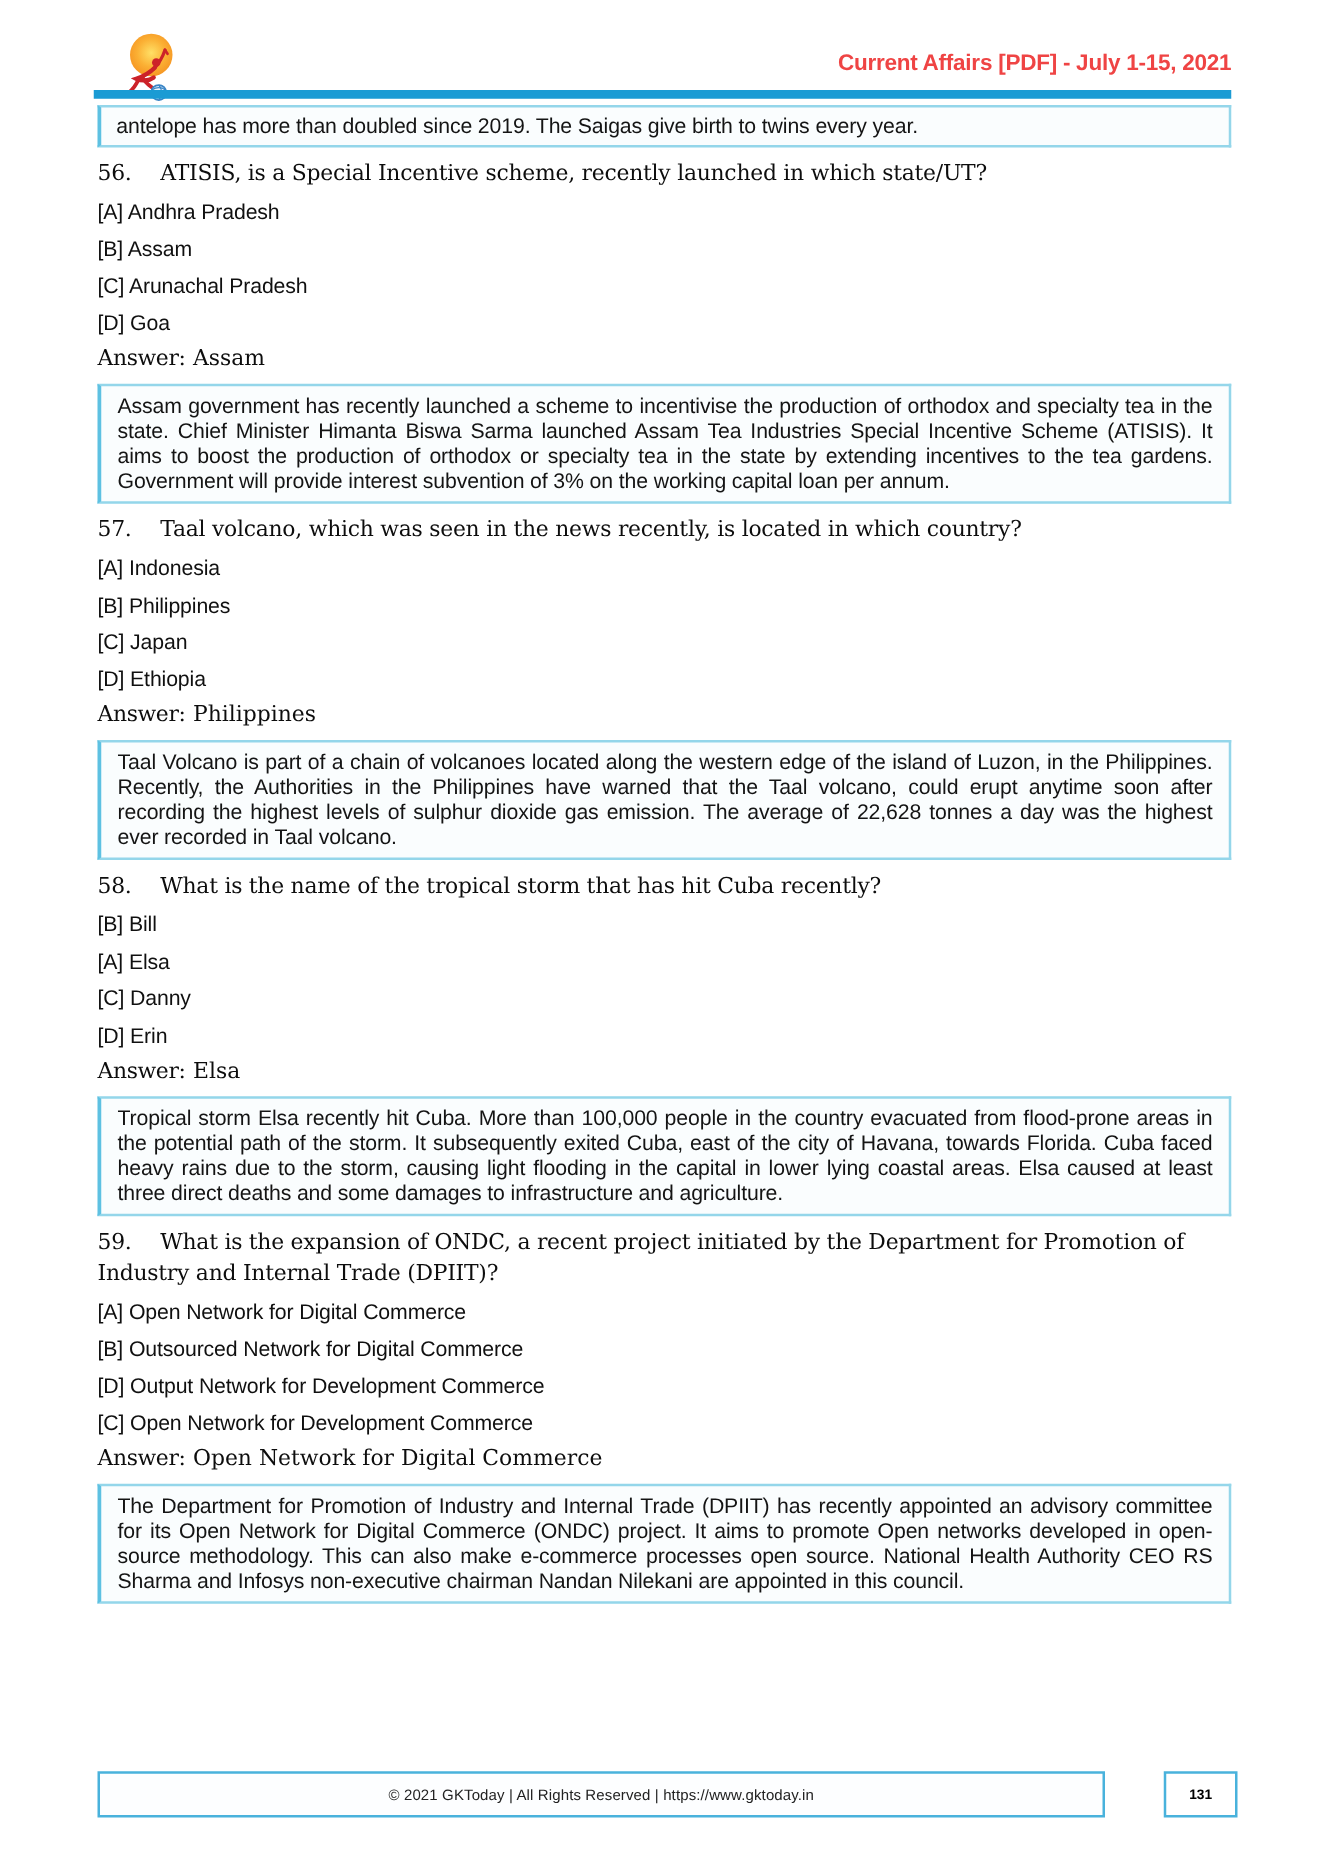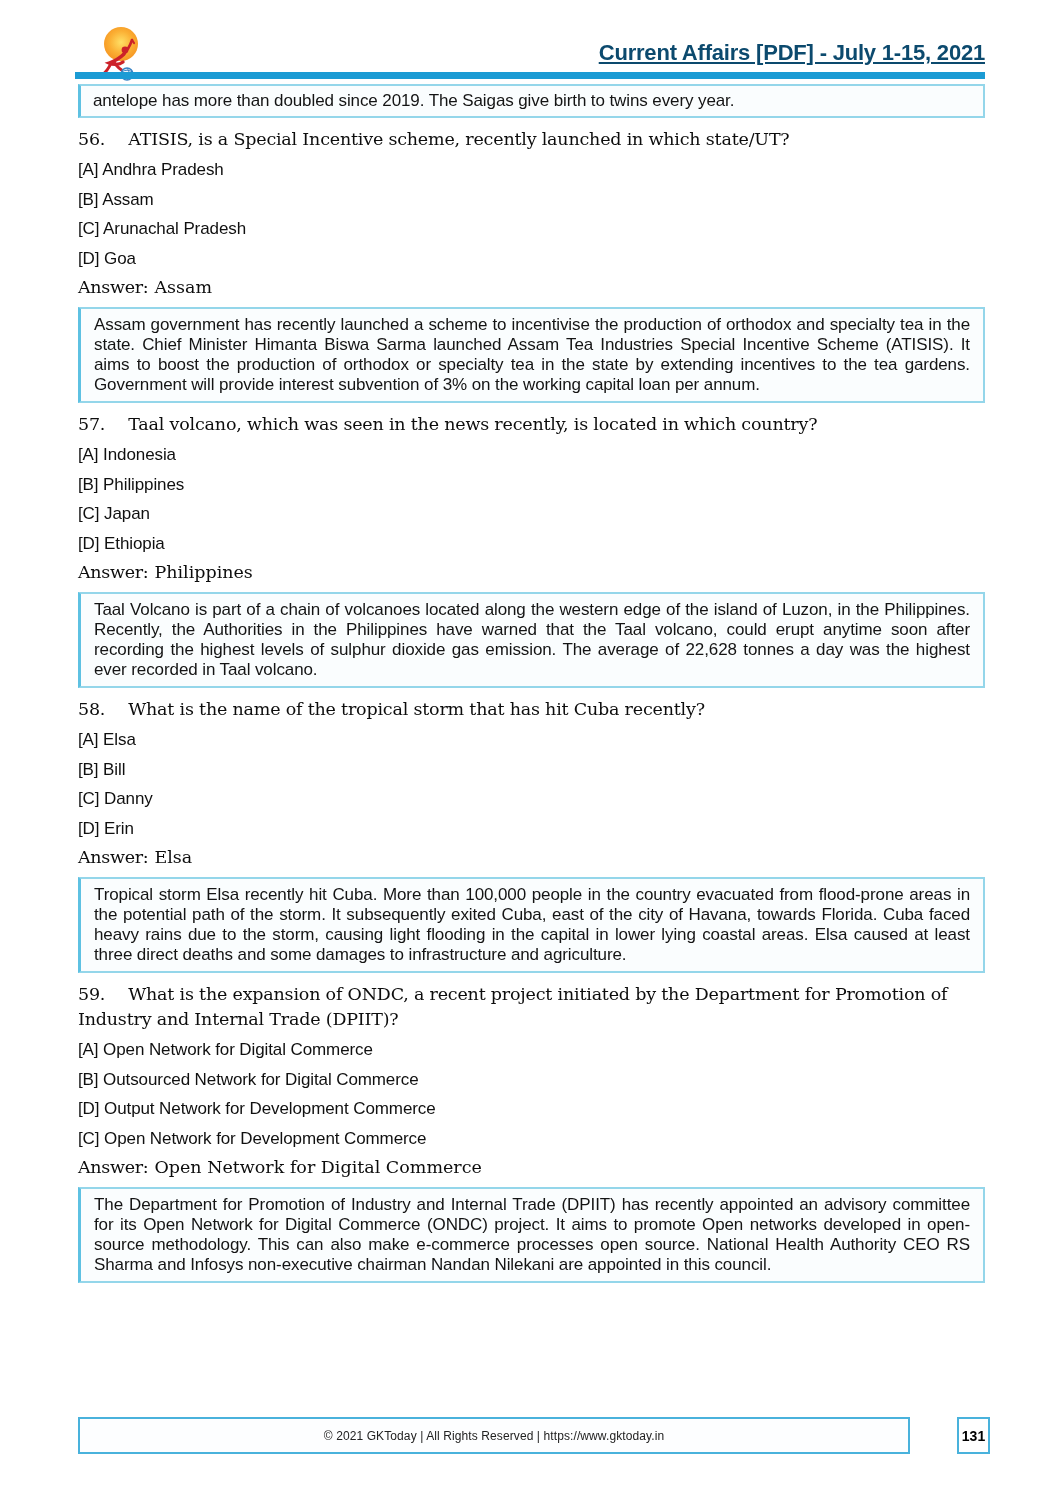--- a/index.html
+++ b/index.html
@@ -6,21 +6,21 @@
   html,body { background:#ffffff; }
   body {
     width:1058px; height:1497px; position:relative; overflow:hidden;
     font-family:"Liberation Sans", sans-serif; color:#111;
   }
   
   .logo { position:absolute; left:94px; top:24px; width:50px; height:58px; }
   .header-title {
     position:absolute; top:40px; right:73px;
     font-family:"Liberation Sans", sans-serif; font-weight:bold;
-    font-size:22px; color:#0c4a6e; letter-spacing:-0.2px;text-decoration:underline;
+    font-size:18px; color:#ef4444; letter-spacing:-0.2px;
   }
   .header-bar {
     position:absolute; top:72px; left:75px; right:73px; height:7px;
   }
   
   .content { position:absolute; top:84px; left:78px; width:907px; }
   .info-box {
     border:2px solid #94d6ea; border-left-color:#5ec1e2; border-left-width:3px;
     background:#fafdfe; padding:6px 13px;
     font-size:17px; line-height:20px; letter-spacing:-0.1px; color:#141414;
@@ -41,23 +41,23 @@
   }
   .answer-label { font-weight:normal; margin-right:6px; letter-spacing:-0.3px; }
   
   .footer { position:absolute; top:1417px; left:78px; right:68px; display:flex; gap:5px; }
   .footer-main {
     flex:1; border:2px solid #49b2dc; background:#fdfeff; height:37px;
     display:flex; align-items:center; justify-content:center;
     font-size:12px; color:#222; letter-spacing:0.1px;
   }
   .footer-page {
-    width:33px; border:2px solid #49b2dc; background:#ffffff; height:37px;
+    width:59px; border:2px solid #49b2dc; background:#ffffff; height:37px;
     display:flex; align-items:center; justify-content:center;
-    font-weight:bold; font-size:14px; color:#000;margin-left:42px;
+    font-weight:bold; font-size:11px; color:#000;margin-left:42px;
   }
 </style>
 </head>
 <body>
 
 <div class="logo">
   <svg width="50" height="58" viewBox="0 0 50 58">
     <defs>
       <radialGradient id="sunGrad" cx="50%" cy="45%" r="60%">
         <stop offset="0%" stop-color="#ffe066"></stop>
@@ -99,22 +99,22 @@
     <div class="option">[A] Indonesia</div>
     <div class="option">[B] Philippines</div>
     <div class="option">[C] Japan</div>
     <div class="option">[D] Ethiopia</div>
     <p class="answer-line"><span class="answer-label">Answer:</span><span>Philippines</span></p>
     <div class="info-box">Taal Volcano is part of a chain of volcanoes located along the western edge of the island of Luzon, in the Philippines. Recently, the Authorities in the Philippines have warned that the Taal volcano, could erupt anytime soon after recording the highest levels of sulphur dioxide gas emission. The average of 22,628 tonnes a day was the highest ever recorded in Taal volcano.</div>
   </section>
 
   <section>
     <h2 class="q-heading"><span class="q-num">58.</span><span>What is the name of the tropical storm that has hit Cuba recently?</span></h2>
+    <div class="option">[B] Bill</div>
     <div class="option">[A] Elsa</div>
-    <div class="option">[B] Bill</div>
     <div class="option">[C] Danny</div>
     <div class="option">[D] Erin</div>
     <p class="answer-line"><span class="answer-label">Answer:</span><span>Elsa</span></p>
     <div class="info-box">Tropical storm Elsa recently hit Cuba. More than 100,000 people in the country evacuated from flood-prone areas in the potential path of the storm. It subsequently exited Cuba, east of the city of Havana, towards Florida. Cuba faced heavy rains due to the storm, causing light flooding in the capital in lower lying coastal areas. Elsa caused at least three direct deaths and some damages to infrastructure and agriculture.</div>
   </section>
 
   <section>
     <h2 class="q-heading"><span class="q-num">59.</span><span>What is the expansion of ONDC, a recent project initiated by the Department for Promotion of Industry and Internal Trade (DPIIT)?</span></h2>
     <div class="option">[A] Open Network for Digital Commerce</div>
     <div class="option">[B] Outsourced Network for Digital Commerce</div>

